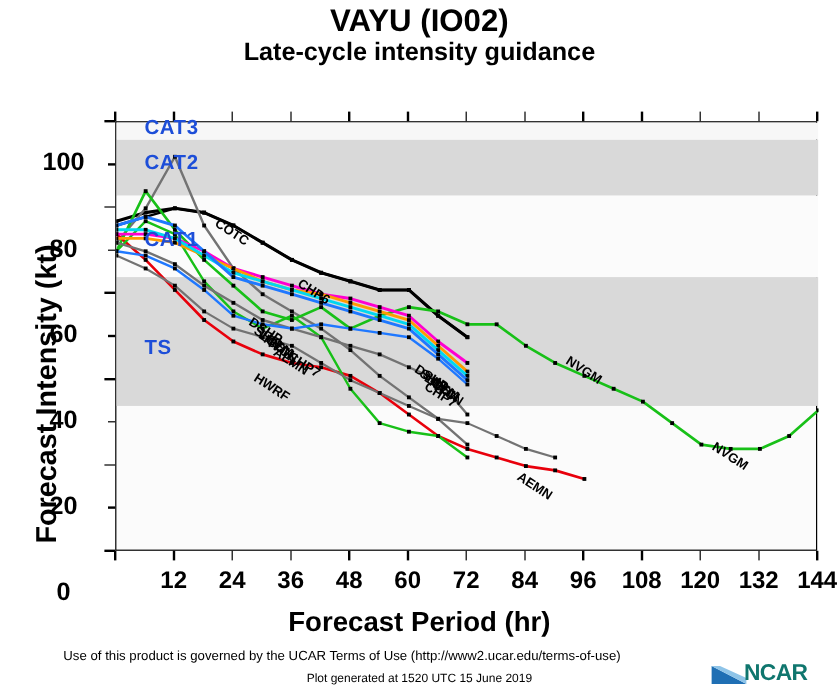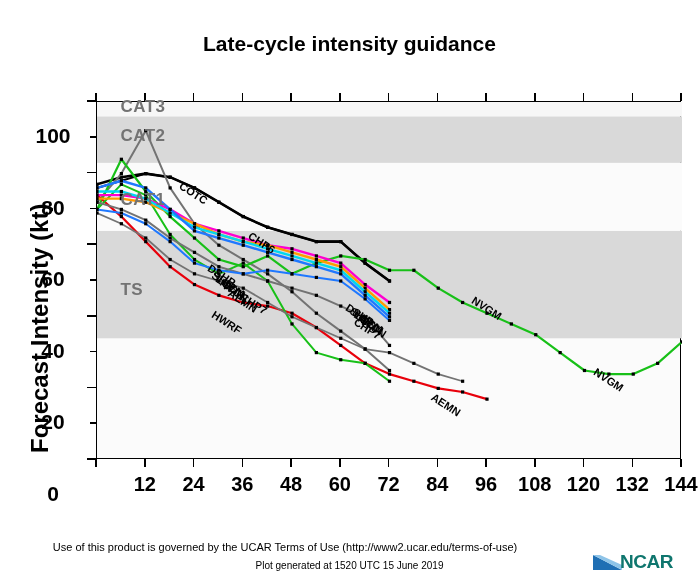--- a/index.html
+++ b/index.html
@@ -28,31 +28,33 @@
         letter-spacing:-0.5px;color:#0f766e;}
   .ncar-swoosh{position:absolute;left:592px;top:552px;width:32px;height:20px;}
 
   #plot{position:absolute;left:96px;top:101px;width:585px;height:358px;
         border:1.5px solid #000;box-sizing:border-box;background:#fbfbfb;}
   #plotsvg{position:absolute;left:0;top:0;width:585px;height:358px;}
 
   .ytickl{position:absolute;text-align:center;width:58px;font-size:21px;font-weight:700;margin-top:36px;}
   .xtickl{position:absolute;text-align:center;width:46px;font-size:20px;font-weight:700;}
   .tickmark{position:absolute;background:#000;}
-  .catlbl{position:absolute;color:#737373;font-size:17px;font-weight:700;
+  .catlbl{position:absolute;color:#1d4ed8;font-size:17px;font-weight:700;
           letter-spacing:0.5px;pointer-events:none;}
 </style>
 </head>
 <body>
 
 <div id="stage">
 
+  <div class="ttl1">VAYU (IO02)</div>
   <div class="ttl2">Late-cycle intensity guidance</div>
 
   <div class="ylab" id="ylabel" style="left: 26px; top: 453px;">Forecast Intensity (kt)</div>
+  <div class="xlab">Forecast Period (hr)</div>
 
   <div id="plot">
     <svg id="plotsvg" viewBox="0 0 585 358" preserveAspectRatio="none">
         <rect x="0" y="128.88" width="585" height="107.39999999999998" fill="#d9d9d9"></rect>
         <rect x="0" y="60.860000000000014" width="585" height="68.01999999999998" fill="#fbfbfb"></rect>
         <rect x="0" y="14.319999999999993" width="585" height="46.54000000000002" fill="#d9d9d9"></rect>
         <rect x="0" y="0" width="585" height="14.319999999999993" fill="#f7f7f7"></rect>
         <polyline points="0,82.33999999999997 24.375,75.18 48.75,71.59999999999997 73.125,75.18 97.5,85.92000000000002 121.875,100.24000000000001 146.25,114.55999999999997 170.625,125.29999999999998 195,132.46 219.375,139.62 243.75,139.62 268.125,161.1 292.5,179" fill="none" stroke="#000000" stroke-width="2.6" stroke-linejoin="round" stroke-linecap="round"></polyline>
         <rect x="-1.6" y="80.73999999999998" width="3.2" height="3.2" fill="#000"></rect>
         <rect x="22.775" y="73.58000000000001" width="3.2" height="3.2" fill="#000"></rect>

